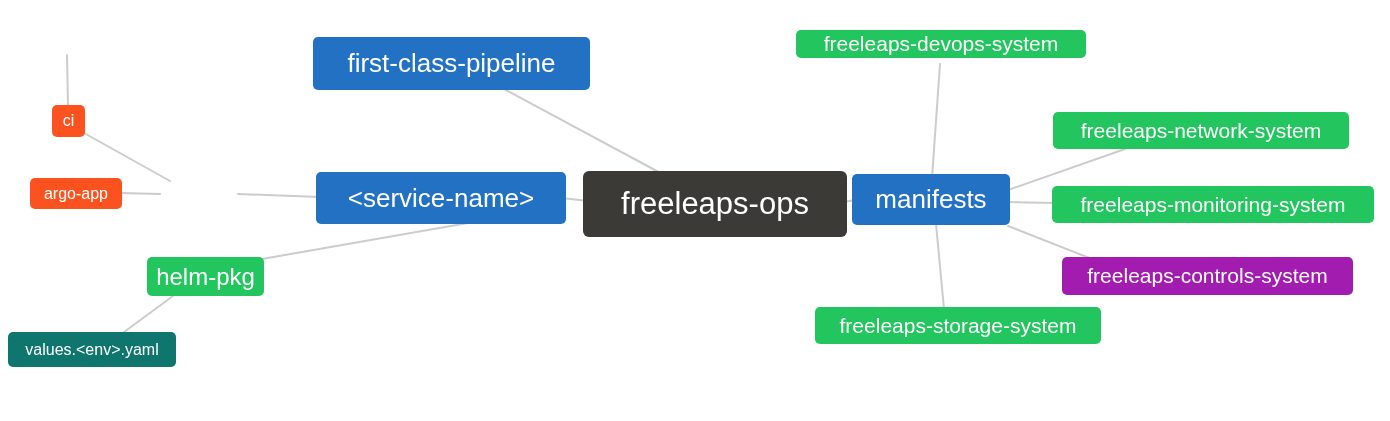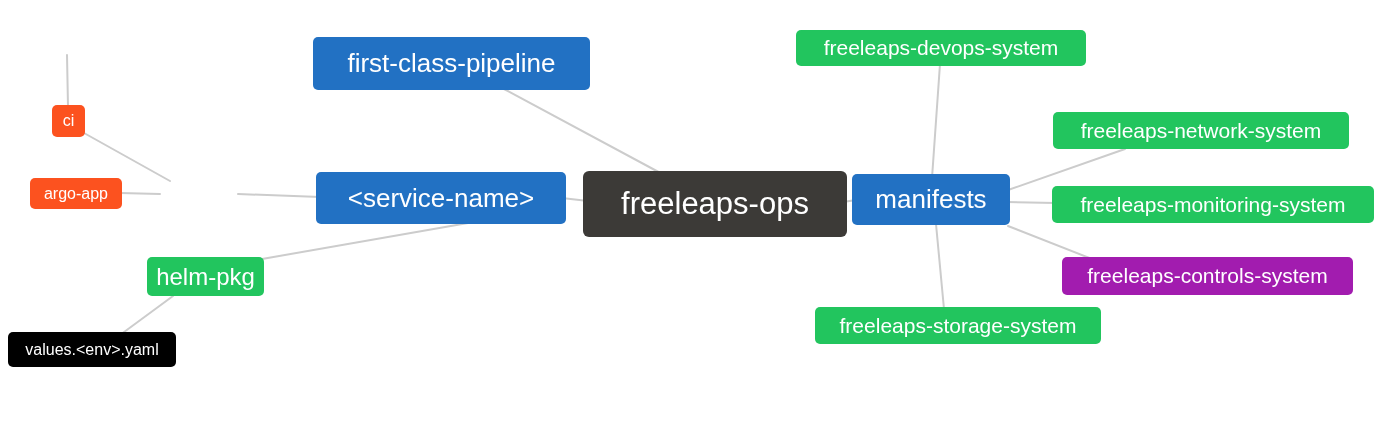--- a/index.html
+++ b/index.html
@@ -64,31 +64,31 @@
     </svg>
 
 
   <div class="node" style="left: 52px; top: 105px; width: 33px; height: 32px; font-size: 16px; background: rgb(252, 82, 31);">ci</div>
 
   <div class="node" style="left: 30px; top: 178px; width: 92px; height: 31px; font-size: 16px; background: rgb(252, 82, 31);">argo-app</div>
 
 
   <div class="node" style="left: 147px; top: 257px; width: 117px; height: 39px; font-size: 24px; background: rgb(34, 197, 94);">helm-pkg</div>
 
-  <div class="node" style="left: 8px; top: 332px; width: 168px; height: 35px; font-size: 16px; background: #000000;">values.&lt;env&gt;.yaml</div>
+  <div class="node" style="left: 8px; top: 332px; width: 168px; height: 35px; font-size: 16px; background: #0f766e;">values.&lt;env&gt;.yaml</div>
 
   <div class="node" style="left: 313px; top: 37px; width: 277px; height: 53px; font-size: 26px; background: rgb(34, 113, 195);">first-class-pipeline</div>
 
   <div class="node" style="left: 316px; top: 172px; width: 250px; height: 52px; font-size: 26px; background: rgb(34, 113, 195);">&lt;service-name&gt;</div>
 
   <div class="node root" style="left: 583px; top: 171px; width: 264px; height: 66px; font-size: 31px; background: rgb(60, 58, 55);">freeleaps-ops</div>
 
   <div class="node" style="left: 852px; top: 174px; width: 158px; height: 51px; font-size: 26px; background: rgb(34, 113, 195);">manifests</div>
 
-  <div class="node" style="left: 796px; top: 30px; width: 290px; height: 36px; font-size: 21px; background: rgb(34, 197, 94);">freeleaps-devops-system</div>
+  <div class="node" style="left: 796px; top: 30px; width: 290px; height: 28px; font-size: 21px; background: rgb(34, 197, 94);">freeleaps-devops-system</div>
 
   <div class="node" style="left: 1053px; top: 112px; width: 296px; height: 37px; font-size: 21px; background: rgb(34, 197, 94);">freeleaps-network-system</div>
 
   <div class="node" style="left: 1052px; top: 186px; width: 322px; height: 37px; font-size: 21px; background: rgb(34, 197, 94);">freeleaps-monitoring-system</div>
 
   <div class="node" style="left: 1062px; top: 257px; width: 291px; height: 38px; font-size: 21px; background: #a21caf;">freeleaps-controls-system</div>
 
   <div class="node" style="left: 815px; top: 307px; width: 286px; height: 37px; font-size: 21px; background: rgb(34, 197, 94);">freeleaps-storage-system</div>
 
 </div>

